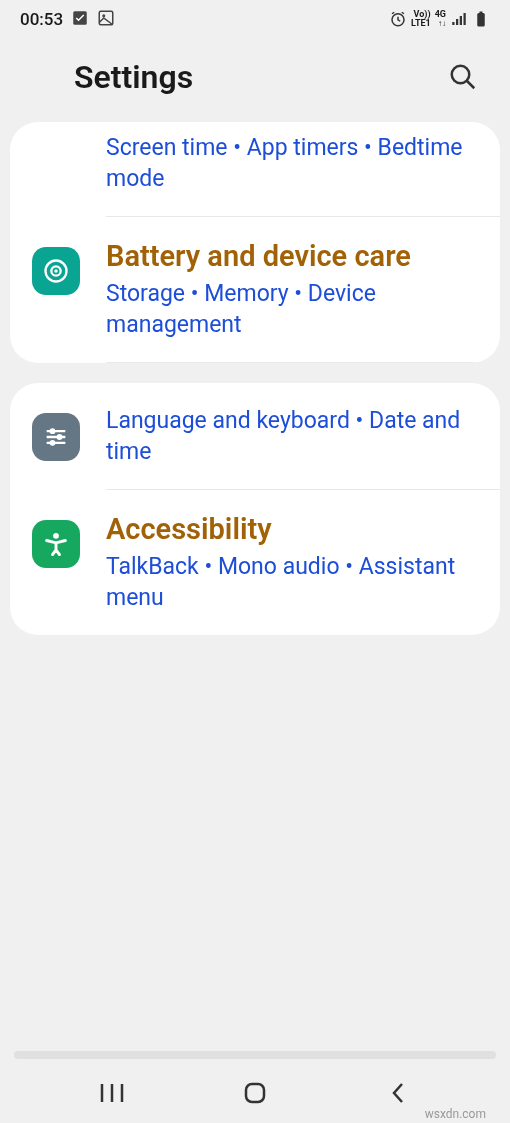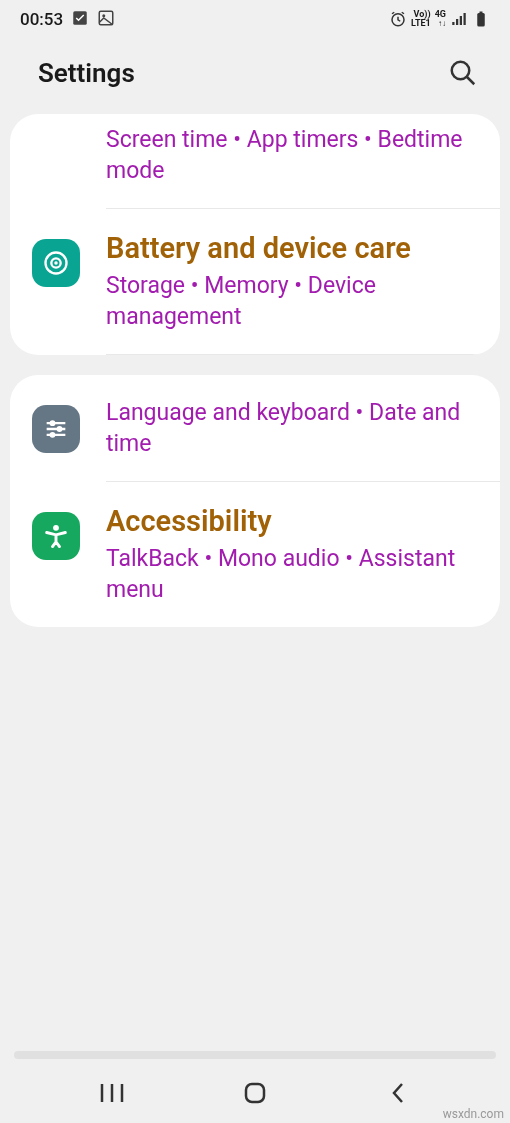--- a/index.html
+++ b/index.html
@@ -24,21 +24,21 @@
     .status-left { display: flex; gap: 8px; }
     .status-right { display: flex; align-items: center; gap: 4px; }
     .status-icon { width: 18px; height: 18px; fill: #333; }
     .status-tiny { font-size: 9px; line-height: 9px; font-weight: 700; text-align: right; }
     .header {
       display: flex;
       justify-content: space-between;
       align-items: center;
       padding: 20px 32px 26px 38px;
     }
-    .header h1 { font-size: 26px; font-weight: 600; }
+    .header h1 { font-size: 32px; font-weight: 600; margin-left: 36px; }
     .search-icon { width: 30px; height: 30px; stroke: #333; fill: none; stroke-width: 2; }
     .card {
       background: #fff;
       margin: 0 10px 20px 10px;
       border-radius: 28px;
       overflow: hidden;
     }
     .row {
       display: flex;
       align-items: flex-start;
@@ -63,41 +63,41 @@
       align-items: center;
       justify-content: center;
     }
     .settings-icon svg { width: 28px; height: 28px; fill: #fff; }
     .bg-teal { background: #0aa592; }
     .bg-blue { background: #6d93d8; }
     .bg-slate { background: #657685; }
     .bg-green { background: #17a85f; }
     .text-col { flex: 1; }
     .row-title { font-size: 29px; font-weight: 600; line-height: 1.2; margin-bottom: 4px; color: #a16207; }
-    .row-sub { font-size: 23px; font-weight: 400; color: #a21caf; line-height: 1.35; }
+    .row-sub { font-size: 23px; font-weight: 400; color: #1d4ed8; line-height: 1.35; }
     .highlight-box {
       border: 4px solid #e60000;
       margin: -4px 6px -4px 6px;
       border-radius: 2px;
     }
     .highlight-box .row { padding-left: 26px; }
     .nav-bar {
       position: absolute;
       bottom: 0; left: 0; right: 0;
       height: 60px;
       display: flex;
       justify-content: space-around;
       align-items: center;
       padding: 0 40px;
       background: #f0f0f0;
     }
     .nav-btn { width: 28px; height: 28px; display: flex; align-items: center; justify-content: center; }
     .watermark {
       position: absolute;
-      bottom: 2px; right: 6px;
+      bottom: 2px; right: 24px;
       font-size: 12px; color: #999;
     }
     .scrollbar-track {
       height: 8px;
       background: #e0e0e0;
       margin: 0 14px 0 14px;
       border-radius: 4px;
       position: absolute;
       bottom: 64px; left: 0; right: 0;
     }

